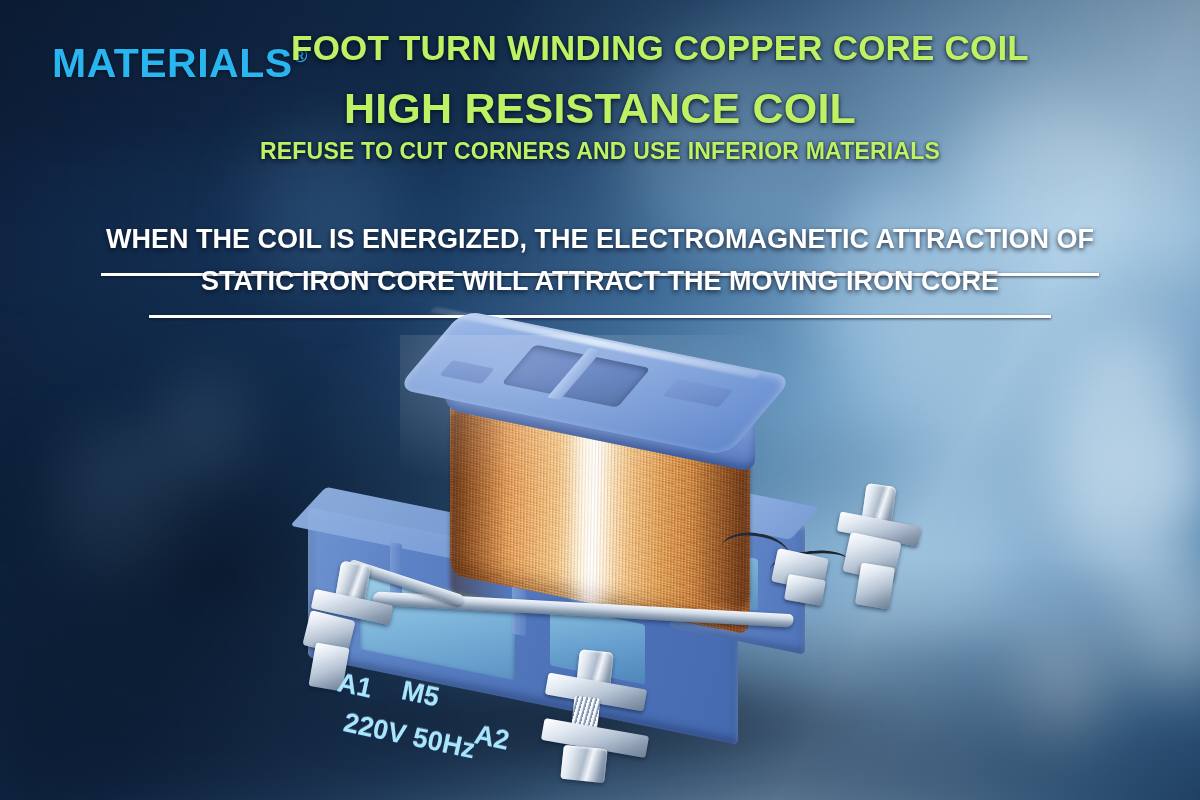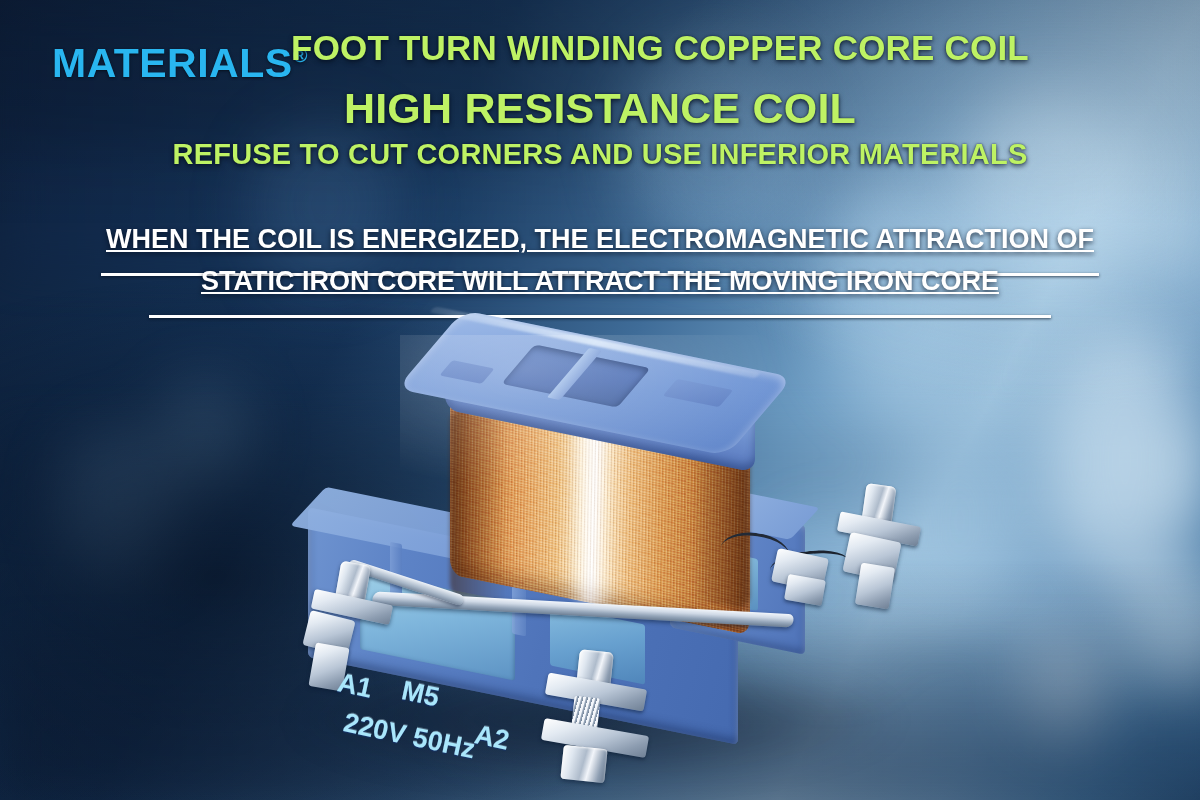--- a/index.html
+++ b/index.html
@@ -49,31 +49,31 @@
     position:absolute; left:0; right:0;
     text-align:center;
     color:#bef264;
     font-weight:700;
     text-transform:uppercase;
     white-space:nowrap;
     text-shadow:0 2px 5px rgba(4,14,30,.80), 0 0 2px rgba(4,14,30,.6);
   }
   .h-line1 { top:28px;  font-size:35px; letter-spacing:.2px; padding-left:120px; }
   .h-line2 { top:84px;  font-size:43px; letter-spacing:.2px; }
-  .h-line3 { top:138px; font-size:29px; letter-spacing:.2px; }
+  .h-line3 { top:138px; font-size:23px; letter-spacing:.2px; }
 
   .subhead {
     position:absolute; left:0; right:0;
     text-align:center; color:#ffffff; font-weight:700;
     text-transform:uppercase; white-space:nowrap; font-size:27px;
     text-shadow:0 2px 5px rgba(4,14,30,.80);
   }
   .s-line1 { top:224px; }
   .s-line2 { top:266px; }
-  .s-inner { display:inline-block; position:relative; padding-bottom:21px;text-decoration:underline; }
+  .s-inner { display:inline-block; position:relative; padding-bottom:21px; }
   .s-inner::after {
     content:""; position:absolute; left:-5px; right:-5px; bottom:0;
     height:3px; background:#ffffff; box-shadow:0 1px 3px rgba(4,14,30,.7);
   }
   .s-line2 .s-inner::after { left:-52px; right:-52px; }
 
   
   #product { position:absolute; left:250px; top:315px; width:700px; height:490px; }
   .pc { position:absolute; }
 

